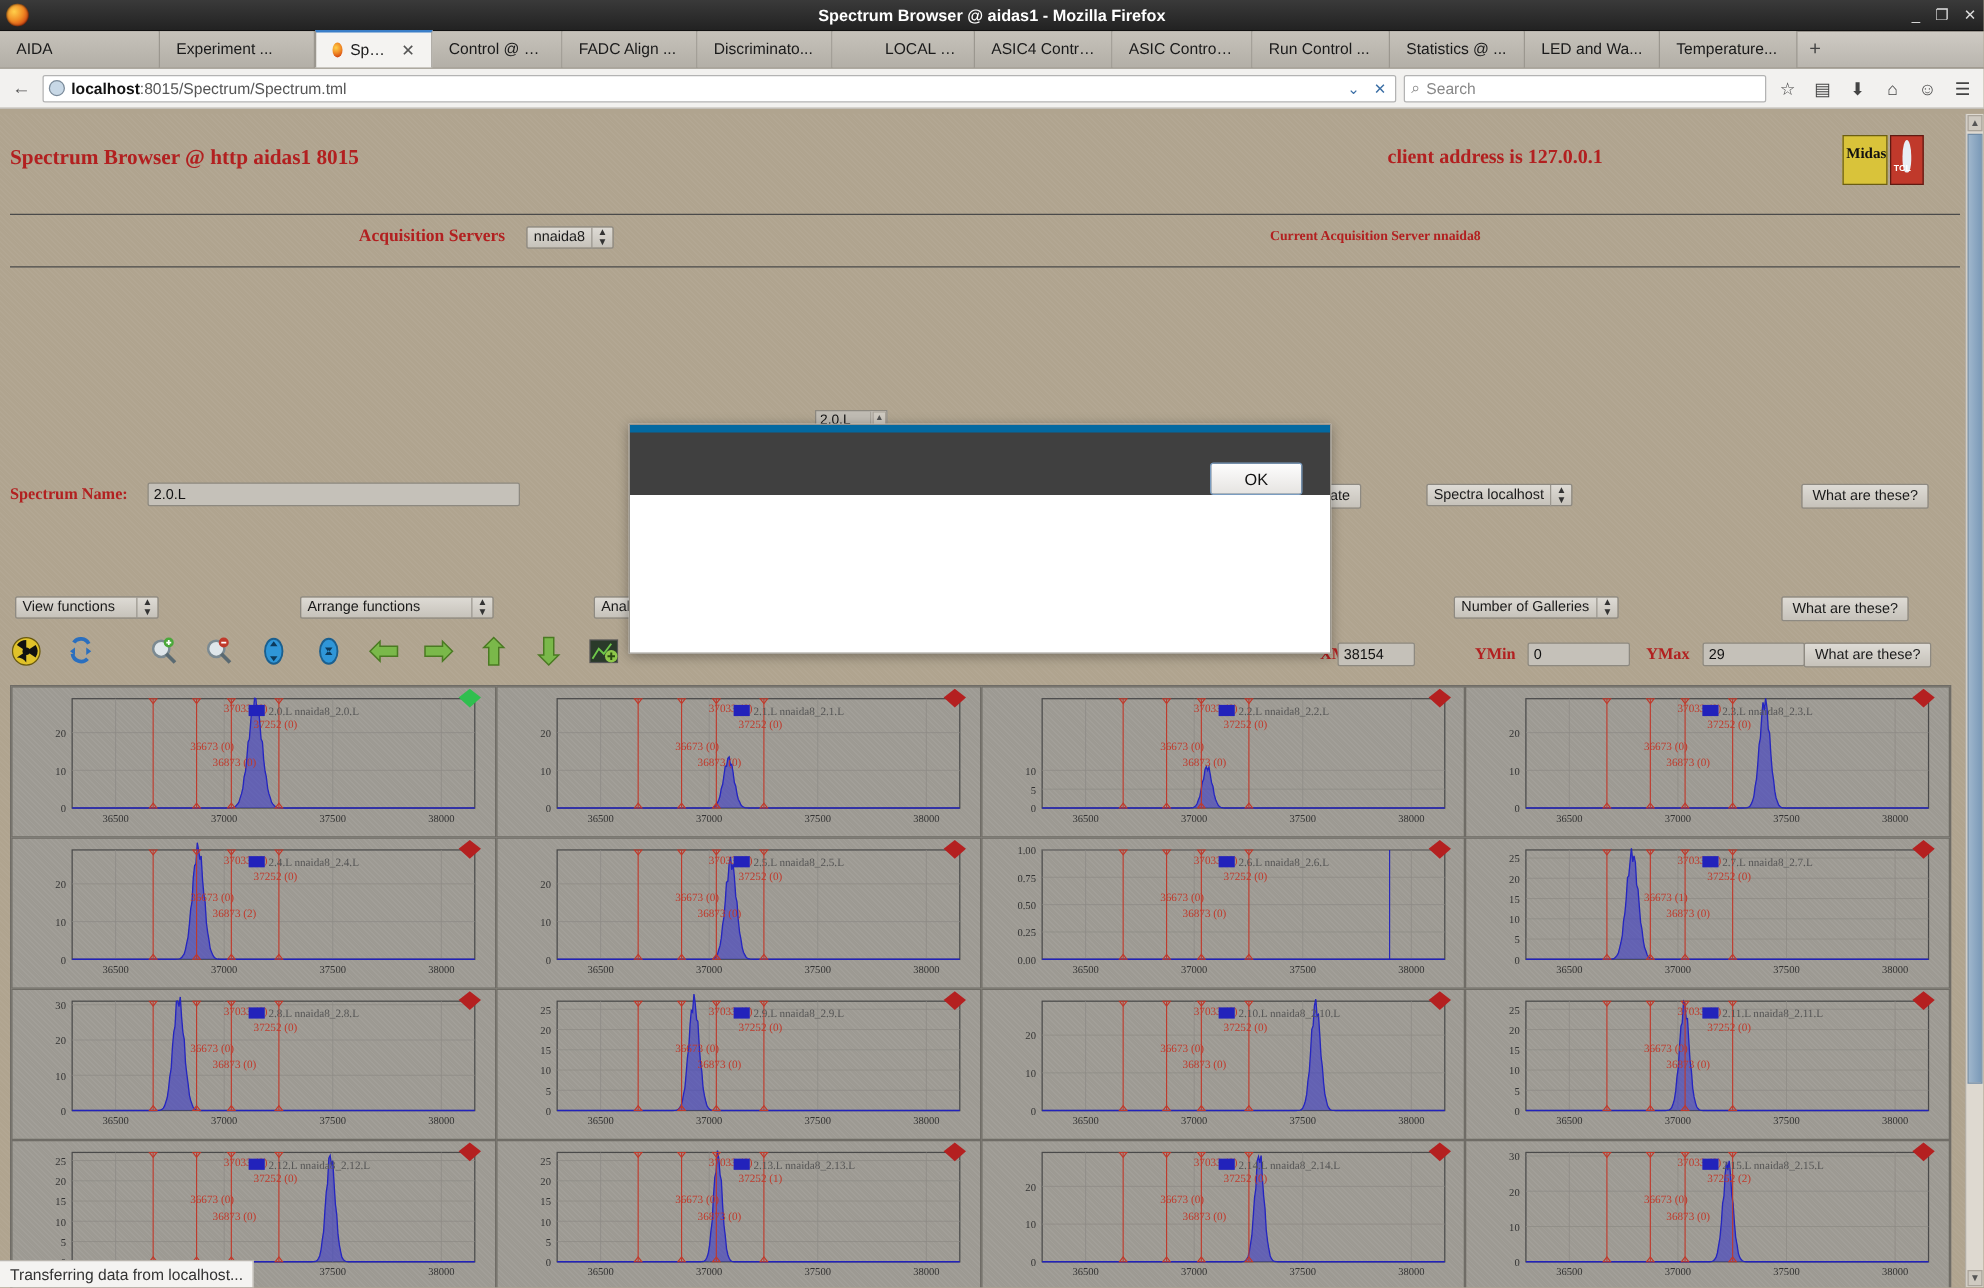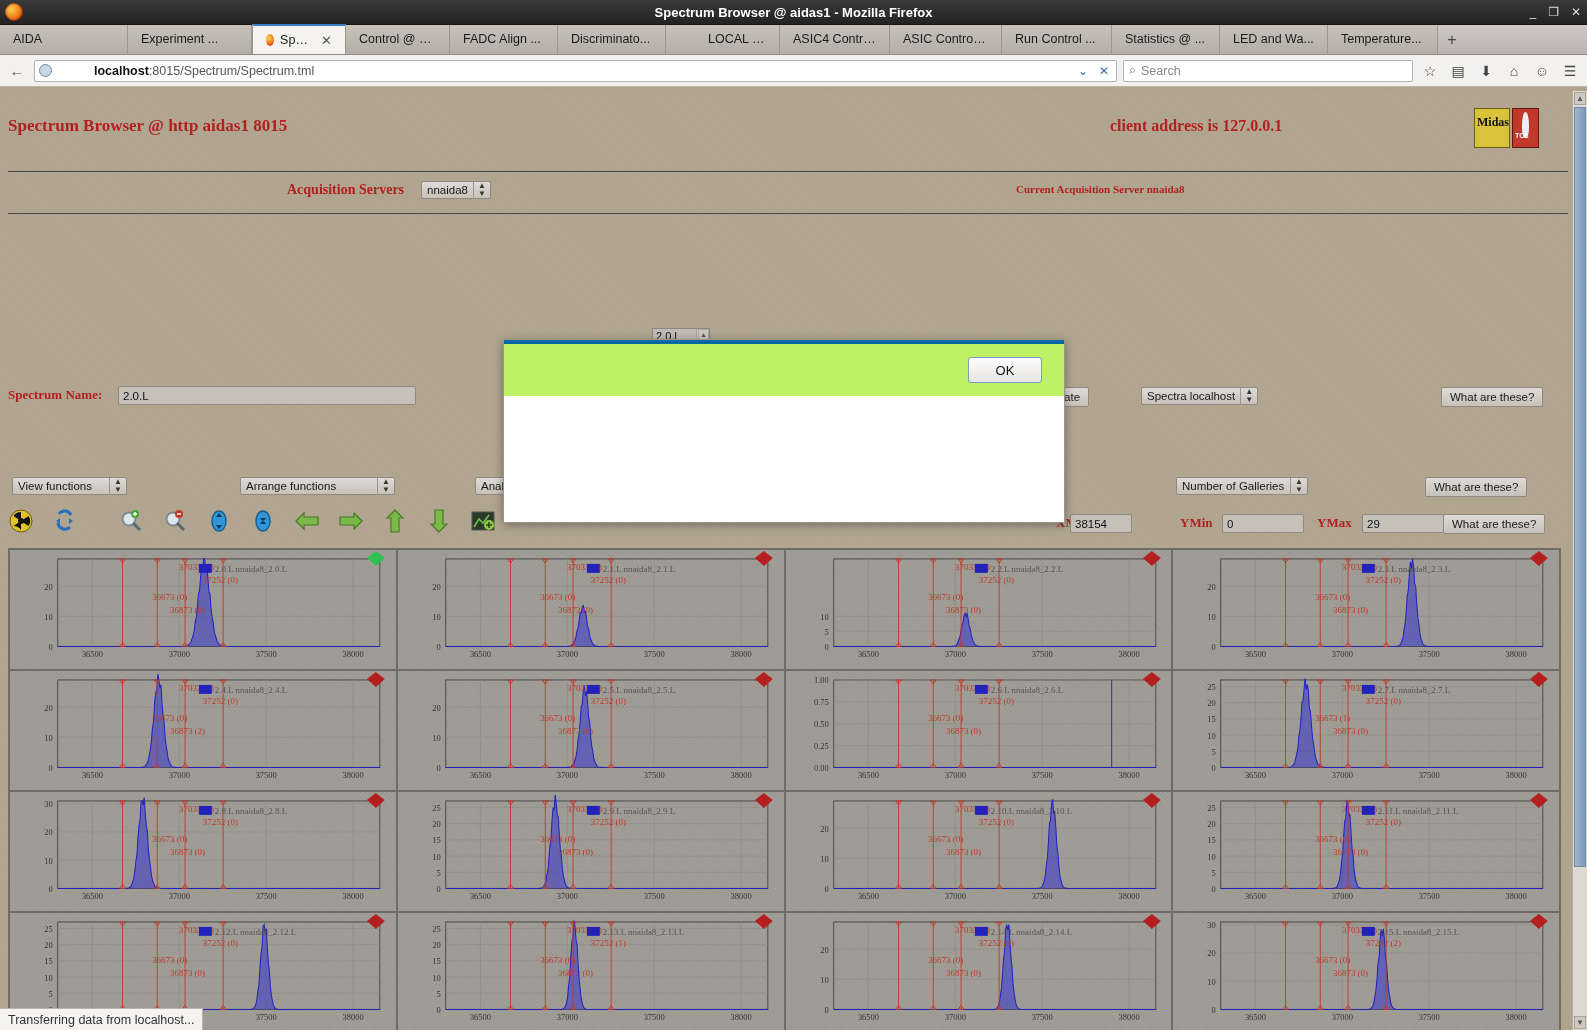--- a/index.html
+++ b/index.html
@@ -45,21 +45,21 @@
   
   #navbar{ height:32px; background:#f2f1ef; display:flex; align-items:center;
     padding:0 6px; gap:6px; border-bottom:1px solid #b9b5ae;}
   #backbtn{ width:22px;height:22px;border-radius:50%;
     display:flex;align-items:center;justify-content:center;color:#555;font-size:15px;}
   #urlbox{ flex:1; height:22px; background:#fff; border:1px solid #b3b3b3;
     border-radius:2px; display:flex; align-items:center; padding:0 4px; gap:5px;}
   #globe{ width:13px;height:13px;border-radius:50%;border:1.4px solid #7a8a99;
     background:#c8d8e6; flex:none;}
   #urltext{ flex:1; font-size:12.5px; color:#555;}
-  #urltext b{ color:#111; font-weight:bold;margin-left:37px;}
+  #urltext b{ color:#111; font-weight:bold;}
   .urlctl{ color:#3a6ea5; font-size:12px; padding:0 3px;}
   #searchbox{ width:290px;height:22px;background:#fff;border:1px solid #b3b3b3;
     border-radius:2px; display:flex;align-items:center;padding:0 5px;gap:5px;
     color:#888; font-size:12.5px;}
   .navicon{ width:22px;height:22px;display:flex;align-items:center;justify-content:center;
     color:#444; font-size:14px;}
 
   
   #page{ position:absolute; left:0; top:91px; width:1587px; height:939px;
     background:#b0a48f;
@@ -117,21 +117,21 @@
   #specname{ position:absolute; left:8px; top:296px; font-size:13px;}
   #specinput{ position:absolute; left:118px; top:295px; width:298px;}
   #showbtn{ position:absolute; left:980px; top:296px;}
   #updbtn{ position:absolute; left:1034px; top:296px;}
   #specfun{ position:absolute; left:1141px; top:296px;}
   #wat1{ position:absolute; left:1441px; top:296px;}
 
   #viewfun{ position:absolute; left:12px; top:386px; width:115px; justify-content:space-between;}
   #arrfun{ position:absolute; left:240px; top:386px; width:155px; justify-content:space-between;}
   #analfun{ position:absolute; left:475px; top:386px; width:155px; justify-content:space-between;}
-  #numgal{ position:absolute; left:1163px; top:386px; width:132px; justify-content:space-between;margin-left:13px;}
+  #numgal{ position:absolute; left:1163px; top:386px; width:132px; justify-content:space-between;}
   #wat2{ position:absolute; left:1425px; top:386px;}
 
   #iconrow{ position:absolute; left:8px; top:417px; display:flex; gap:18px; align-items:center;}
   .ic{ width:26px;height:26px; display:flex;align-items:center;justify-content:center;}
 
   #xmaxlbl{ position:absolute; left:1056px; top:424px; font-size:13px;}
   #xmaxf{ position:absolute; left:1070px; top:423px; width:62px;}
   #yminlbl{ position:absolute; left:1180px; top:424px; font-size:13px;}
   #yminf{ position:absolute; left:1222px; top:423px; width:82px;}
   #ymaxlbl{ position:absolute; left:1317px; top:424px; font-size:13px;}
@@ -150,22 +150,22 @@
   #status{ position:absolute; left:0; bottom:0; height:22px; background:#f4f3f1;
     border:1px solid #b9b5ae; border-left:none; border-bottom:none; padding:0 8px;
     display:flex; align-items:center; font-size:12.5px; color:#333; z-index:60;}
 
   
   #modal{ position:absolute; left:503px; top:339px; width:562px; height:184px;
     background:#fff; border:1px solid #9a968e; box-shadow:0 2px 9px rgba(0,0,0,.35); z-index:50;
     display:flex; flex-direction:column;}
   #modalbody{ flex:1; padding:24px 25px 0 25px; font-size:13.5px; color:#111;
     line-height:17.5px; white-space:pre; font-family:"Liberation Sans",sans-serif;}
-  #modalfoot{ height:56px; background:#bef264; border-top:4px solid #0369a1;
-    display:flex; align-items:center; justify-content:flex-end; padding-right:22px;}
+  #modalfoot{ height:56px; background:#404040; border-top:6px solid #0369a1;
+    display:flex; align-items:flex-end; justify-content:flex-end; padding-right:22px;}
   #okbtn{ width:74px; height:26px; border:1px solid #7a9cc0; border-radius:3px;
     background:linear-gradient(#fdfdfd,#e6e4e1); font-size:13px; color:#111;
     display:flex; align-items:center; justify-content:center;}
 </style>
 </head>
 <body>
 
 <div id="titlebar">
   <div id="ff-logo"></div>
   <div id="win-title">Spectrum Browser @ aidas1 - Mozilla Firefox</div>

